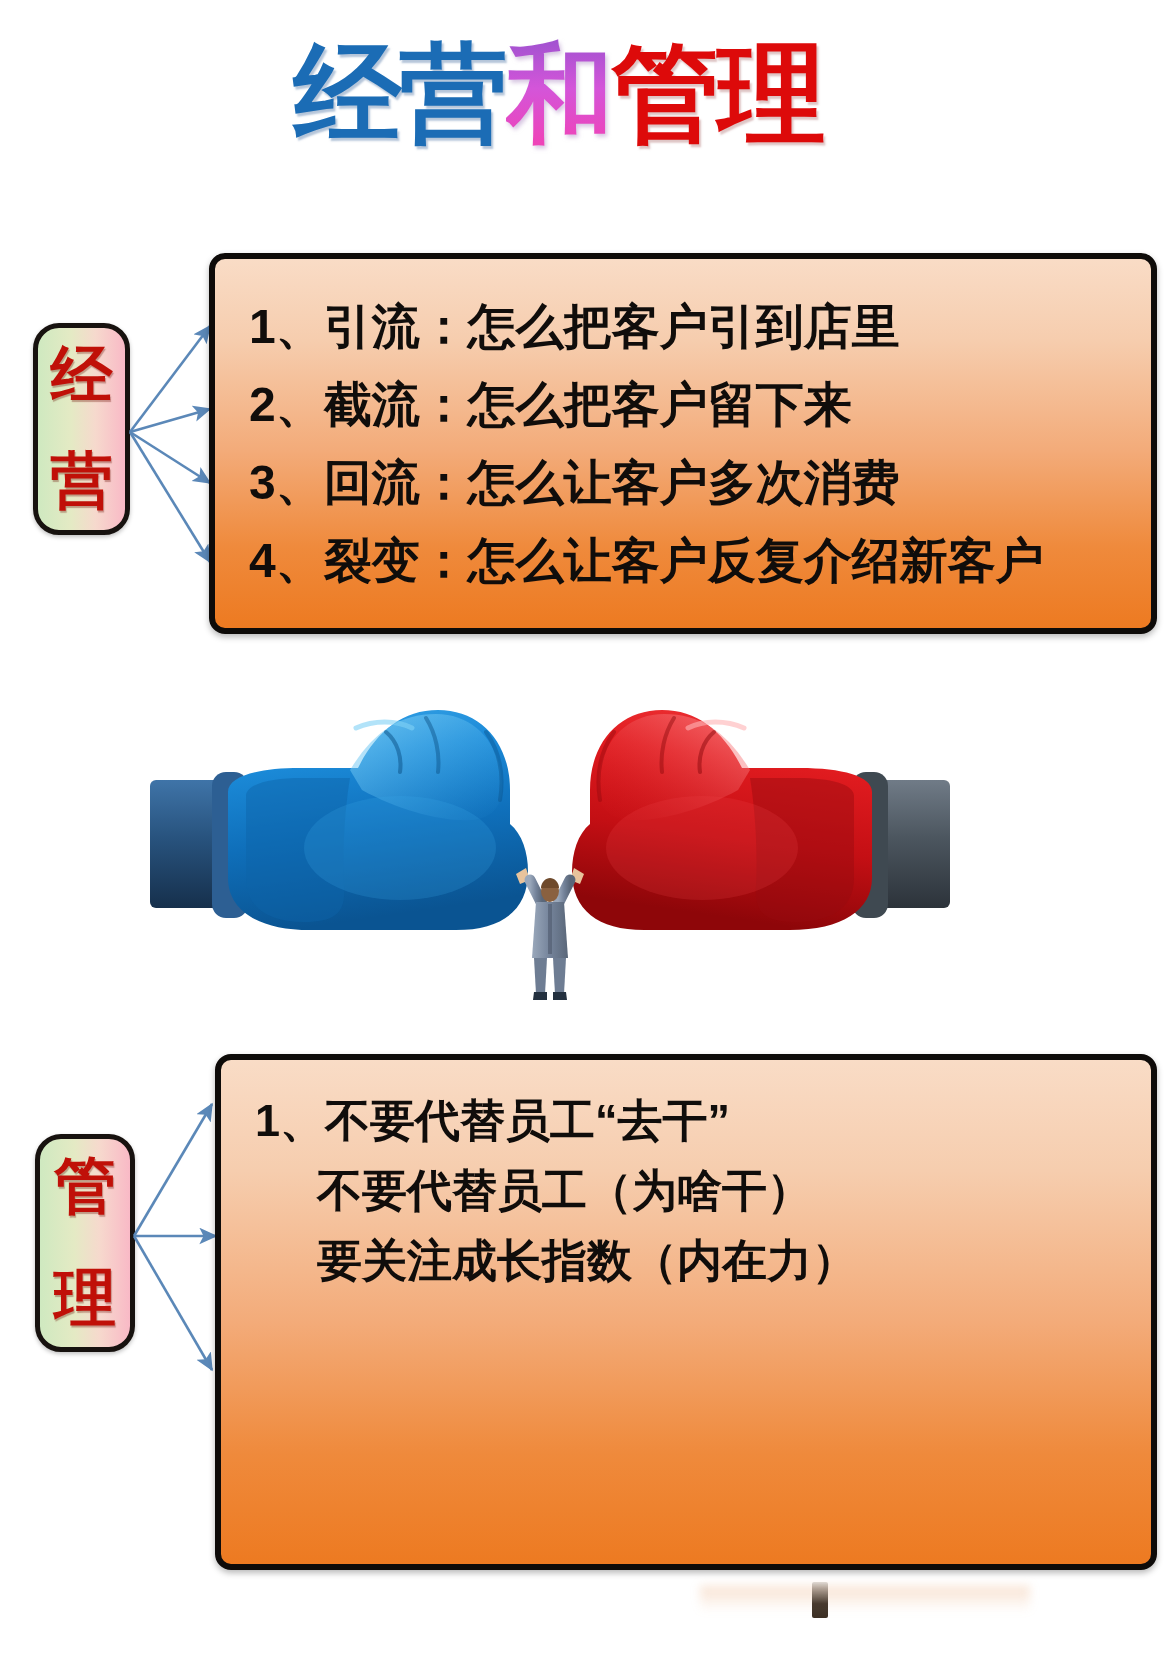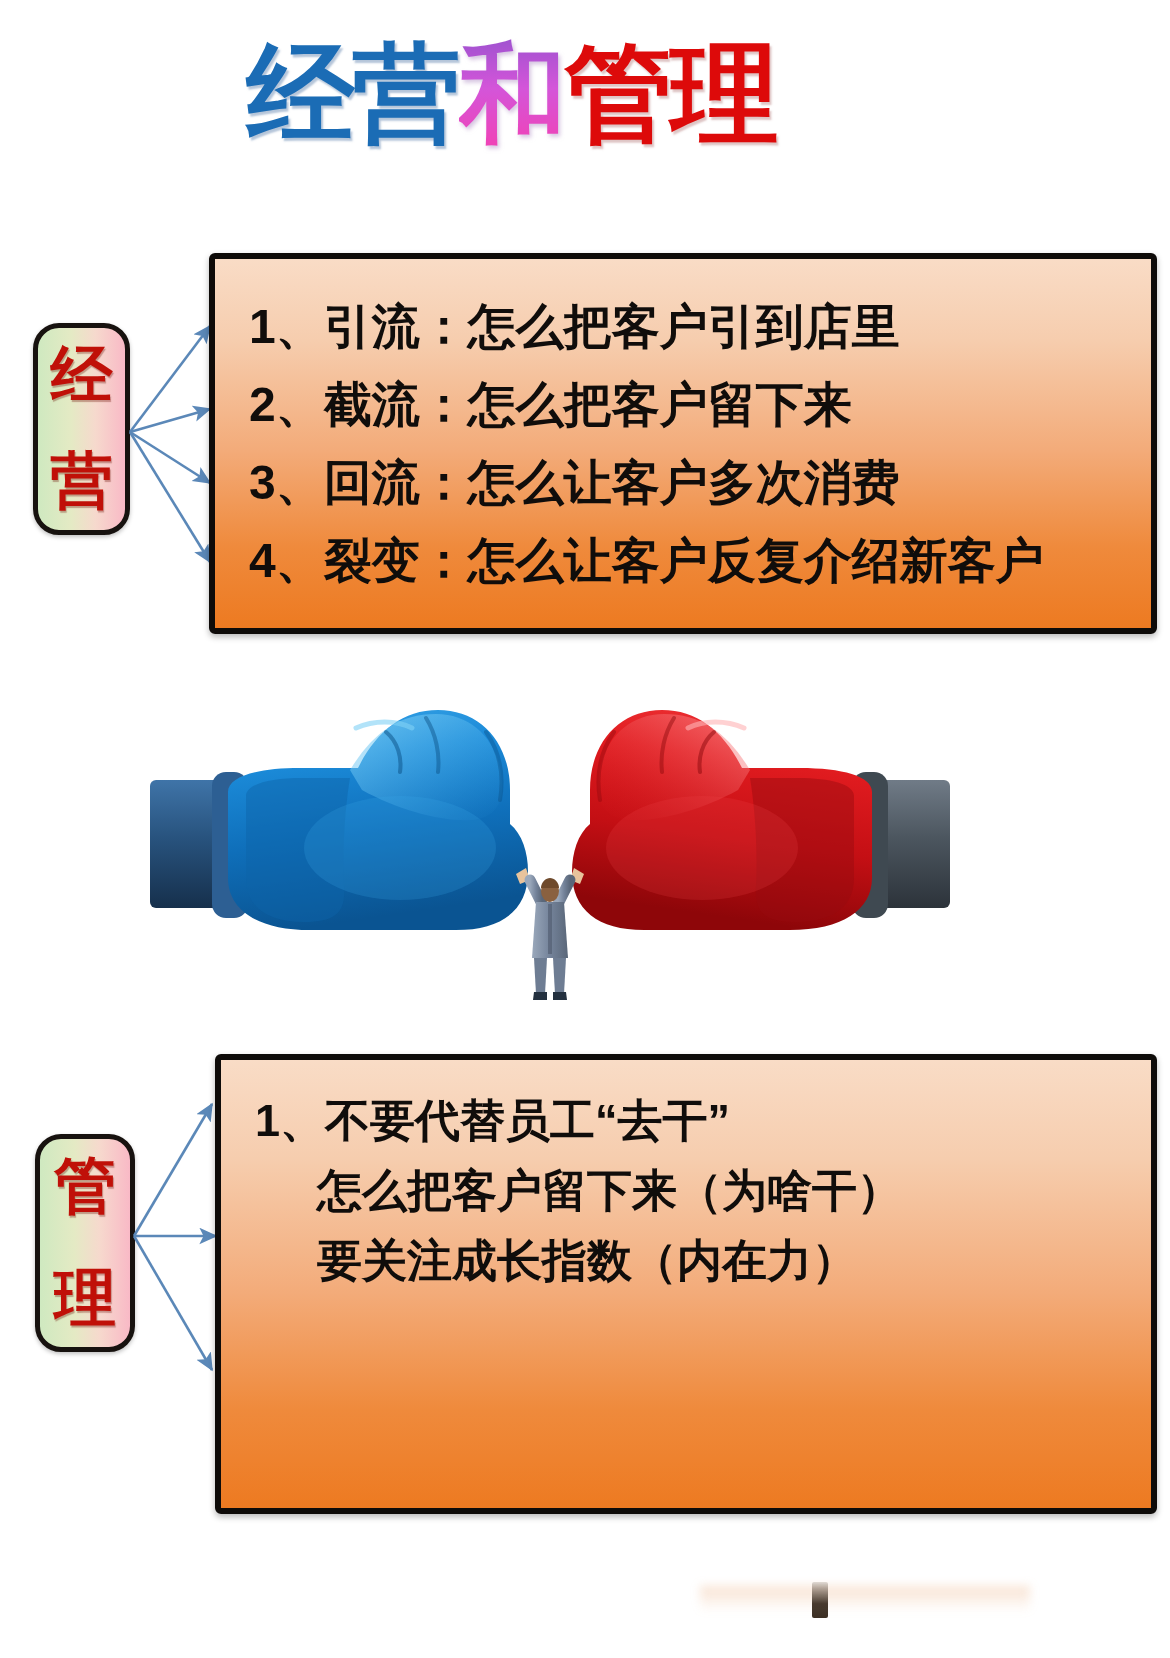--- a/index.html
+++ b/index.html
@@ -16,20 +16,21 @@
   }
 
   
   .title-wrap {
     position: absolute;
     top: 34px;
     left: 0;
     width: 1023px;
     text-align: center;
     white-space: nowrap;
+    padding-left: 47px;
   }
   .title-seg {
     font-size: 108px;
     font-weight: 900;
     letter-spacing: -2px;
     line-height: 1.12;
     display: inline-block;
     vertical-align: bottom;
   }
   .title-blue {
@@ -89,38 +90,38 @@
     position: absolute;
     pointer-events: none;
   }
   #arrow-fan-top { left: 118px; top: 280px; width: 120px; height: 300px; }
   #arrow-fan-bottom { left: 122px; top: 1078px; width: 120px; height: 310px; }
 
   
   .panel {
     position: absolute;
     border: 6px solid #0e0b09;
-    border-radius: 6px;
+    border-radius: 16px;
     background: linear-gradient(180deg, #f9dcc6 0%, #f6cdae 22%, #f3ab79 52%, #ef8a3c 78%, #ed7a21 100%);
     box-sizing: border-box;
     box-shadow: 0 3px 6px rgba(0,0,0,0.28);
     overflow: hidden;
   }
   #panel-operations {
     left: 209px;
     top: 253px;
     width: 948px;
     height: 381px;
     padding: 44px 26px 30px 34px;
   }
   #panel-management {
     left: 215px;
     top: 1054px;
     width: 942px;
-    height: 460px;
+    height: 516px;
     padding: 38px 26px 26px 34px;
   }
 
   .panel-line {
     color: #100d0b;
     font-weight: 900;
     white-space: nowrap;
     line-height: 1;
   }
   #panel-operations .panel-line {
@@ -311,18 +312,18 @@
   </defs>
   <g stroke="#5b88b8" stroke-width="2.6" fill="none" marker-end="url(#ah-bot)">
     <line x1="12" y1="158" x2="90" y2="26"></line>
     <line x1="12" y1="158" x2="94" y2="158"></line>
     <line x1="12" y1="158" x2="90" y2="292"></line>
   </g>
 </svg>
 
 <div class="panel" id="panel-management">
   <div class="panel-line">1、不要代替员工“去干”</div>
-  <div class="panel-line indented">怎么把客户留下来（为啥干）</div>
+  <div class="panel-line indented">不要代替员工（为啥干）</div>
   <div class="panel-line indented">要关注成长指数（内在力）</div>
 </div>
 
 <div id="watermark-smudge"></div>
 <div id="watermark"></div>
 
 </body></html>

